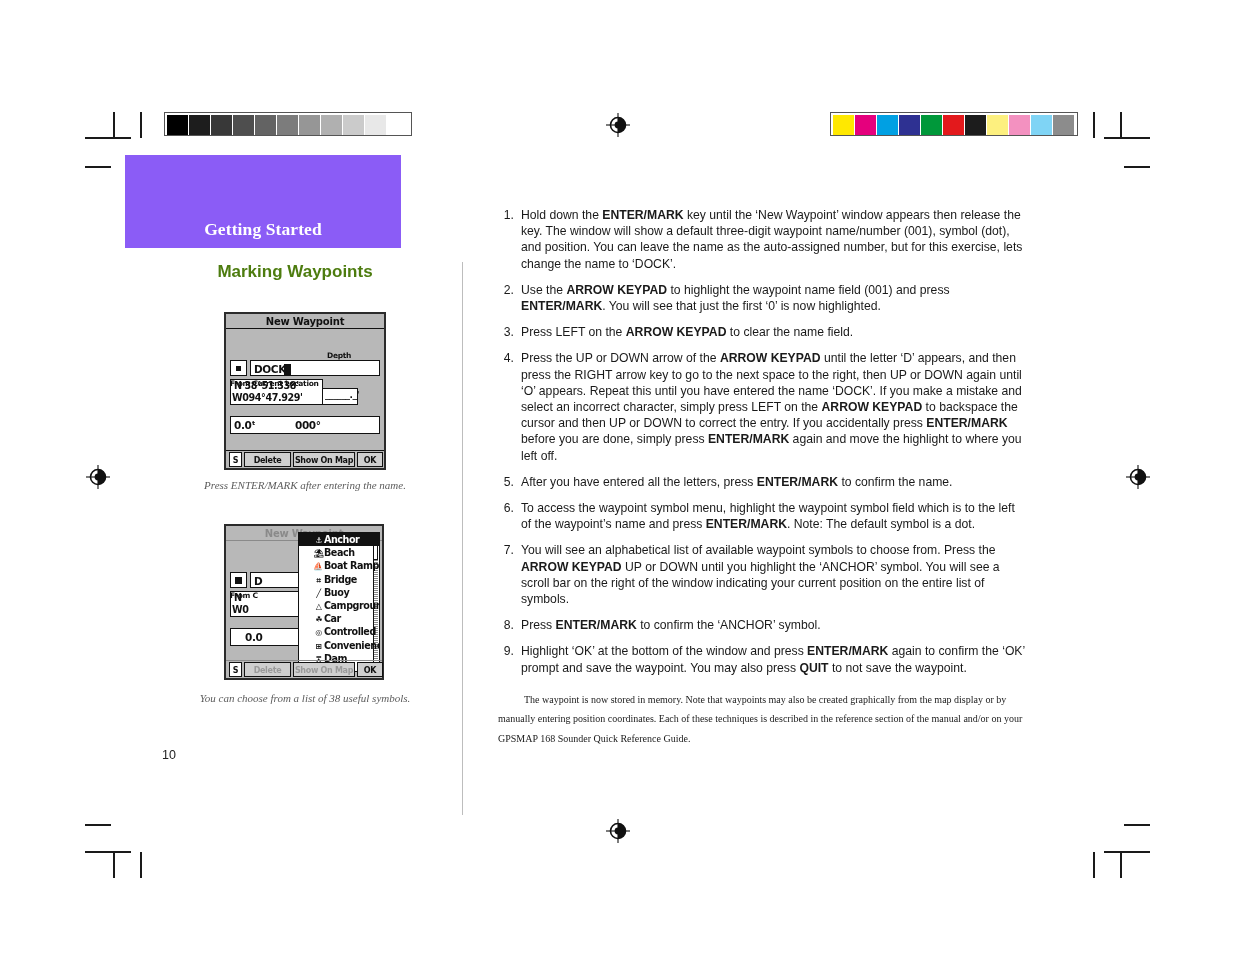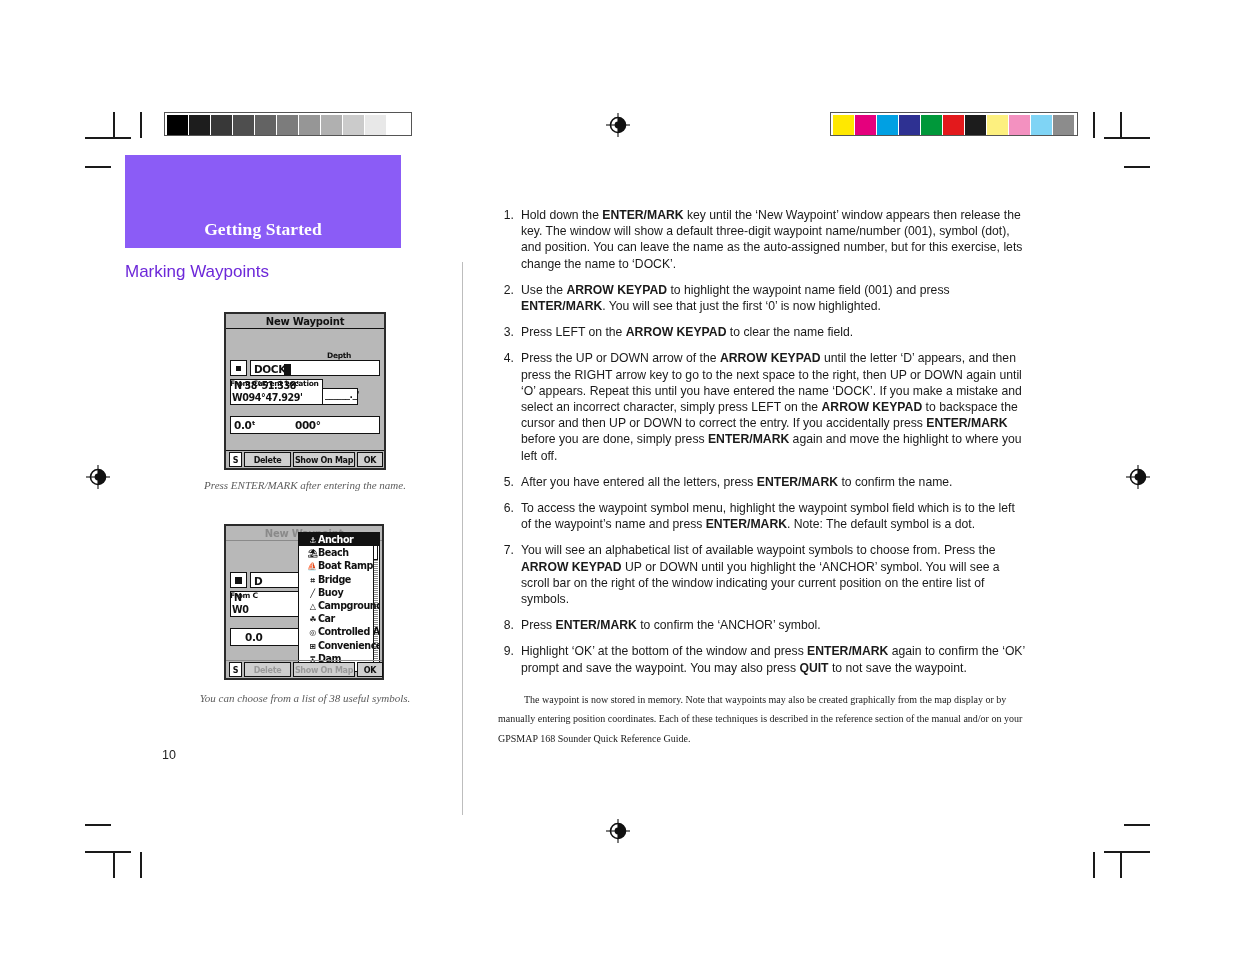--- a/index.html
+++ b/index.html
@@ -23,22 +23,22 @@
   .headband{
     position:absolute;left:125px;top:155px;width:276px;height:93px;
     background:#8b5cf6;
     font-family:Liberation Serif, serif;
   }
   .headband .htitle{
     position:absolute;left:0;right:0;bottom:8px;text-align:center;
     color:#ffffff;font-size:17.5px;font-weight:bold;letter-spacing:.1px;
   }
   .sectiontitle{
-    position:absolute;left:125px;top:262px;width:340px;text-align:left;
-    font-size:17px;font-weight:normal;color:#6d28d9;
+    position:absolute;left:125px;top:262px;width:340px;text-align:center;
+    font-size:17px;font-weight:bold;color:#4d7c0f;
   }
 
   .vrule{position:absolute;left:462px;top:262px;width:1px;height:553px;background:#bdbdbd;}
 
   .pagenum{position:absolute;left:162px;top:748px;font-size:12.5px;color:#222;}
 
   
   .gps{
     position:absolute;background:#b8b8b8;
     border:2px solid #2b2b2b;
@@ -77,21 +77,21 @@
 
   
   .symwin{
     position:absolute;left:72px;top:6px;width:82px;height:140px;
     background:#ffffff;border:1px solid #111;box-sizing:border-box;
     overflow:hidden;
   }
   .symrow{
     position:relative;height:13.2px;line-height:13.2px;
     font-size:9.6px;font-weight:bold;color:#111;letter-spacing:-0.45px;
-    white-space:nowrap;padding-left:8px;box-sizing:border-box;
+    white-space:nowrap;padding-left:14px;box-sizing:border-box;
   }
   .symrow.hl{background:#111;color:#ffffff;}
   .symrow .ico{display:inline-block;width:11px;text-align:center;font-size:8px;}
   .scrollbar{
     position:absolute;right:1px;top:1px;width:5px;bottom:1px;
     background:repeating-linear-gradient(to bottom,#888 0 1px,#fff 1px 2px);
     border-left:1px solid #111;box-sizing:border-box;
   }
   .scrollthumb{position:absolute;right:1px;top:1px;width:5px;height:26px;background:#ffffff;border:1px solid #111;box-sizing:border-box;}
 

